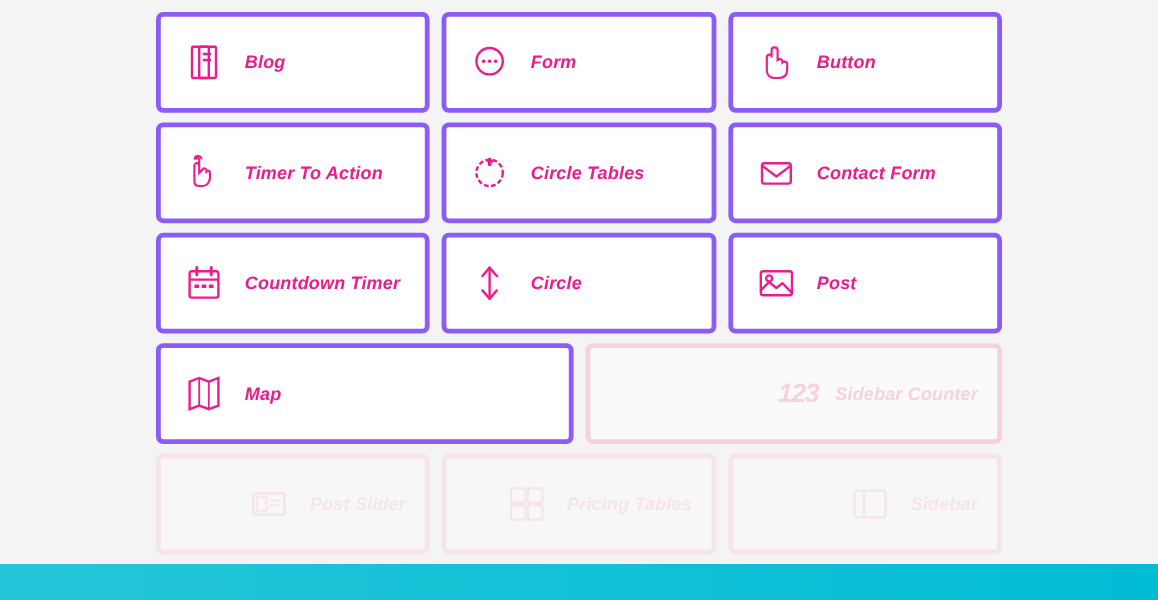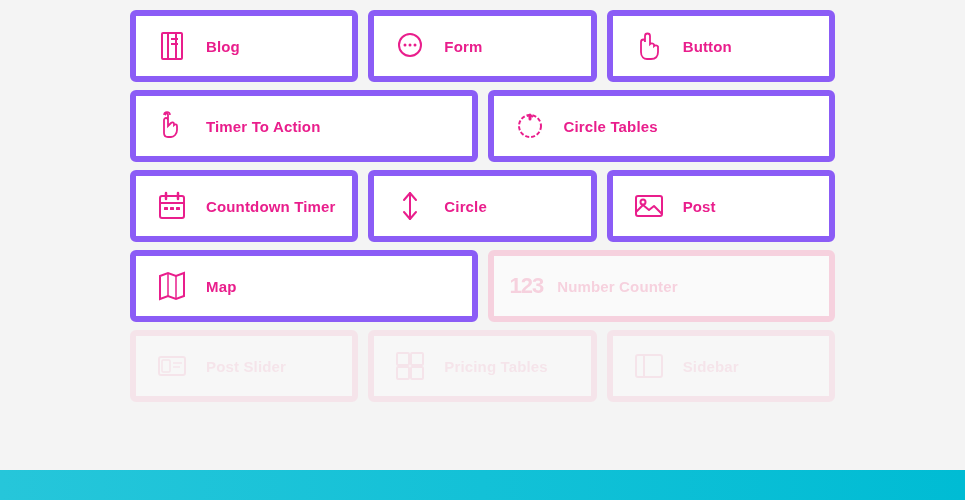--- a/index.html
+++ b/index.html
@@ -20,32 +20,34 @@
       flex-direction: column;
       gap: 8px;
     }
     .grid-row {
       display: flex;
       gap: 10px;
     }
     .widget-card {
       flex: 1;
       background: #fff;
-      border: 6px solid #8b5cf6;
+      border: 4px solid #8b5cf6;
       border-radius: 6px;
-      padding: 2px 16px;
+      padding: 18px 16px;
       display: flex;
       align-items: center;
       gap: 14px;
       cursor: pointer;
       min-height: 72px;
+      font-style: italic;
     }
     .widget-card.faded {
       border-color: #f8bbd0;
       opacity: 0.6;
+      justify-content: flex-end;
     }
     .widget-icon {
       width: 40px;
       height: 40px;
       display: flex;
       align-items: center;
       justify-content: center;
       flex-shrink: 0;
     }
     .widget-icon svg {
@@ -135,20 +137,29 @@
       <div class="widget-card">
         <div class="widget-icon">
           <svg viewBox="0 0 32 32">
             <circle cx="16" cy="16" r="11" stroke-width="2" stroke-dasharray="4 2"></circle>
             <path d="M16 5 L16 9" stroke-width="3" stroke-linecap="round"></path>
             <path d="M13 6 L16 5 L19 7" stroke-width="2" fill="none"></path>
           </svg>
         </div>
         <span class="widget-label">Circle Tables</span>
       </div>
+      <div class="widget-card">
+        <div class="widget-icon">
+          <svg viewBox="0 0 32 32">
+            <rect x="4" y="8" width="24" height="17" rx="2" stroke-width="2"></rect>
+            <path d="M4 10 L16 19 L28 10" stroke-width="2"></path>
+          </svg>
+        </div>
+        <span class="widget-label">Contact Form</span>
+      </div>
     </div>
 
     <div class="grid-row">
       <div class="widget-card">
         <div class="widget-icon">
           <svg viewBox="0 0 32 32">
             <rect x="4" y="6" width="24" height="22" rx="2" stroke-width="2"></rect>
             <line x1="4" y1="13" x2="28" y2="13" stroke-width="2"></line>
             <line x1="10" y1="3" x2="10" y2="9" stroke-width="2.5" stroke-linecap="round"></line>
             <line x1="22" y1="3" x2="22" y2="9" stroke-width="2.5" stroke-linecap="round"></line>
@@ -187,21 +198,21 @@
           <svg viewBox="0 0 32 32">
             <path d="M4 6 L12 3 L20 6 L28 3 L28 26 L20 29 L12 26 L4 29 Z" stroke-width="2"></path>
             <line x1="12" y1="3" x2="12" y2="26" stroke-width="1.5"></line>
             <line x1="20" y1="6" x2="20" y2="29" stroke-width="1.5"></line>
           </svg>
         </div>
         <span class="widget-label">Map</span>
       </div>
       <div class="widget-card faded">
         <div class="number-icon">123</div>
-        <span class="widget-label faded">Number Counter</span>
+        <span class="widget-label faded">Sidebar Counter</span>
       </div>
     </div>
 
     <div class="grid-row" style="opacity:0.45;">
       <div class="widget-card faded">
         <div class="widget-icon faded">
           <svg viewBox="0 0 32 32" stroke="#f8bbd0">
             <rect x="3" y="7" width="26" height="18" rx="2" stroke-width="2"></rect>
             <rect x="6" y="10" width="8" height="12" rx="1" stroke-width="1.5"></rect>
             <line x1="17" y1="13" x2="26" y2="13" stroke-width="1.5"></line>

